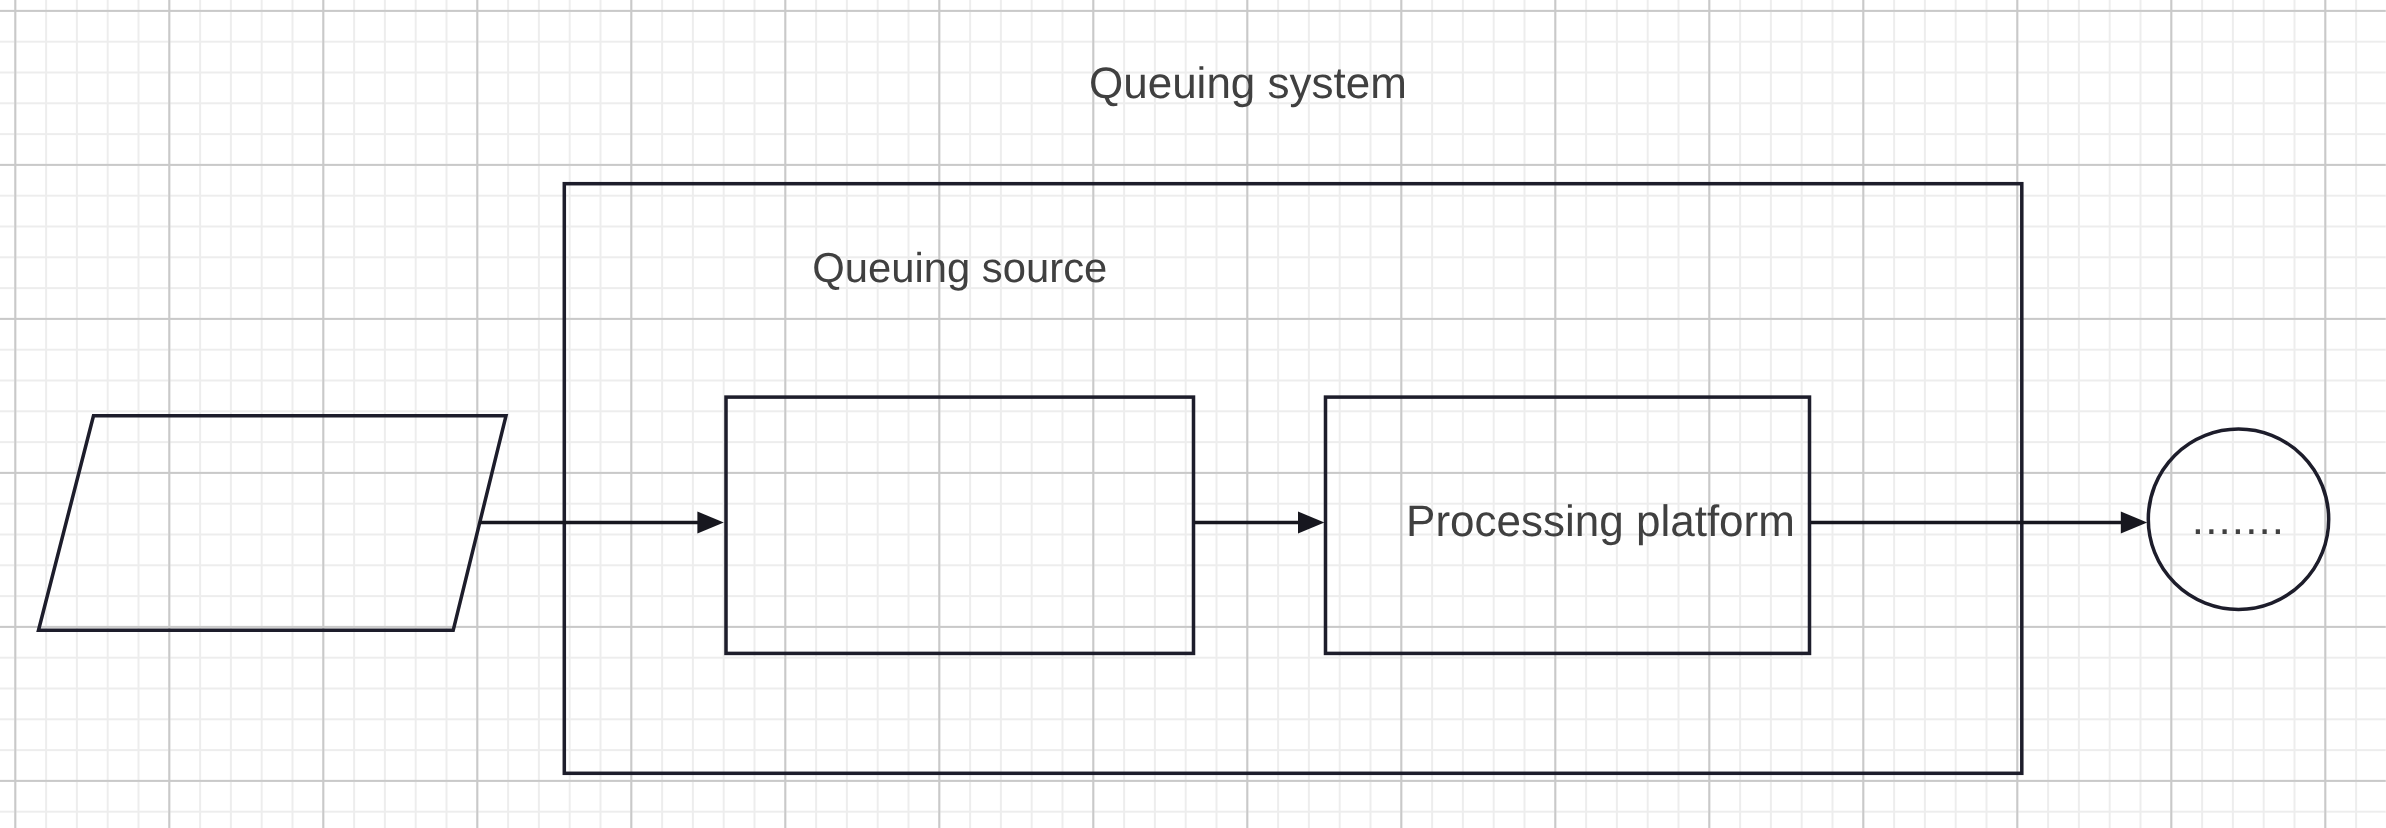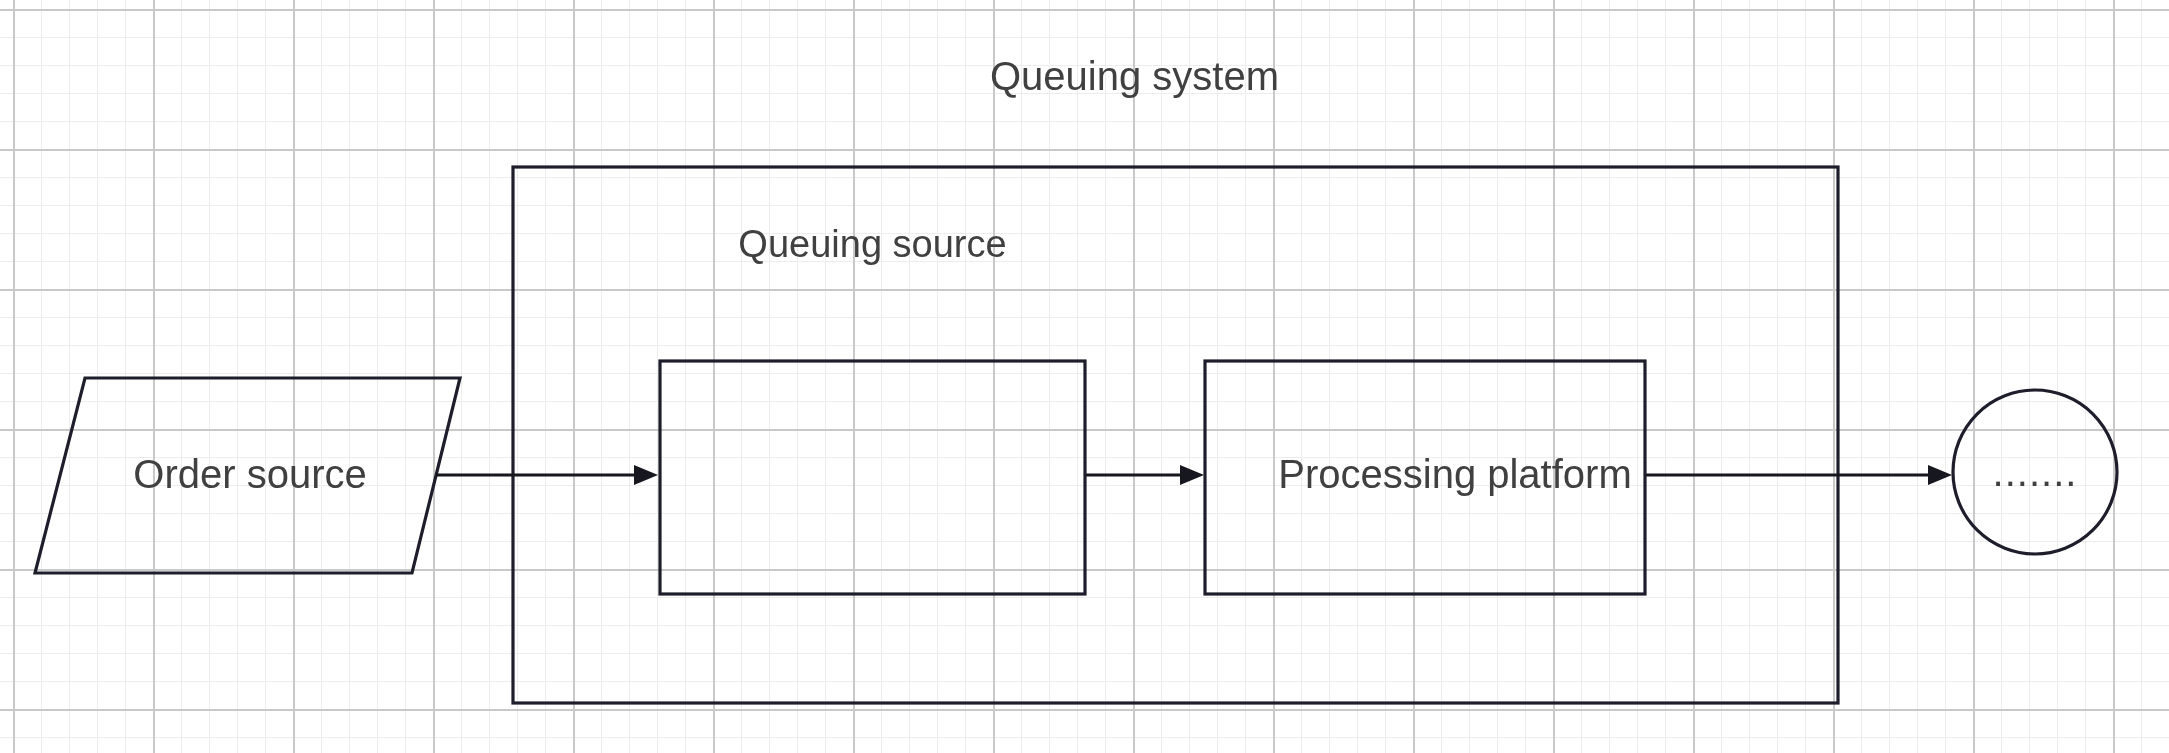--- a/index.html
+++ b/index.html
@@ -161,20 +161,19 @@
 
   </svg>
 
   <div class="lbl" id="system-title">
     <span id="title-shift">Queuing system</span>
   </div>
 
   <div class="lbl" id="queuing-rules-label">Queuing source</div>
 
 
-  <div class="lbl" id="order-source-label">Order source</div>
 
 
   <div class="lbl" id="processing-platform-label">Processing platform</div>
 
   <div class="lbl" id="terminal-ellipsis-label">.......</div>
 
 </div>
 
 </body></html>

